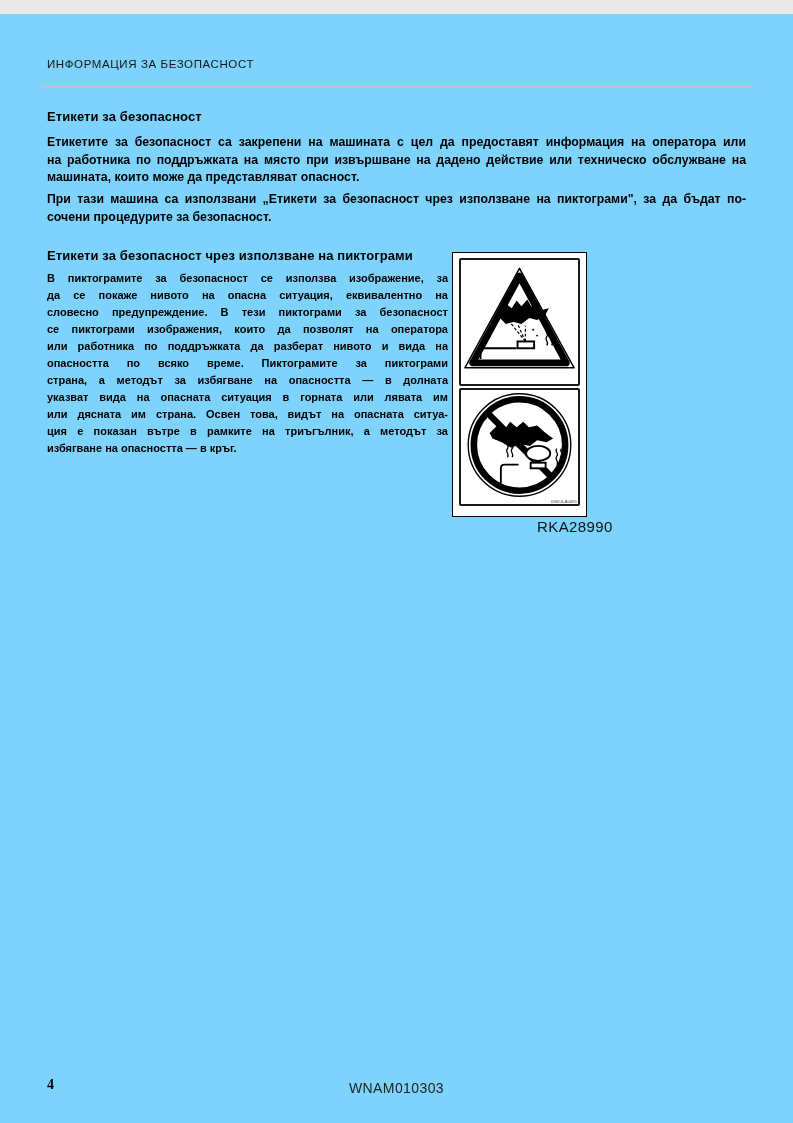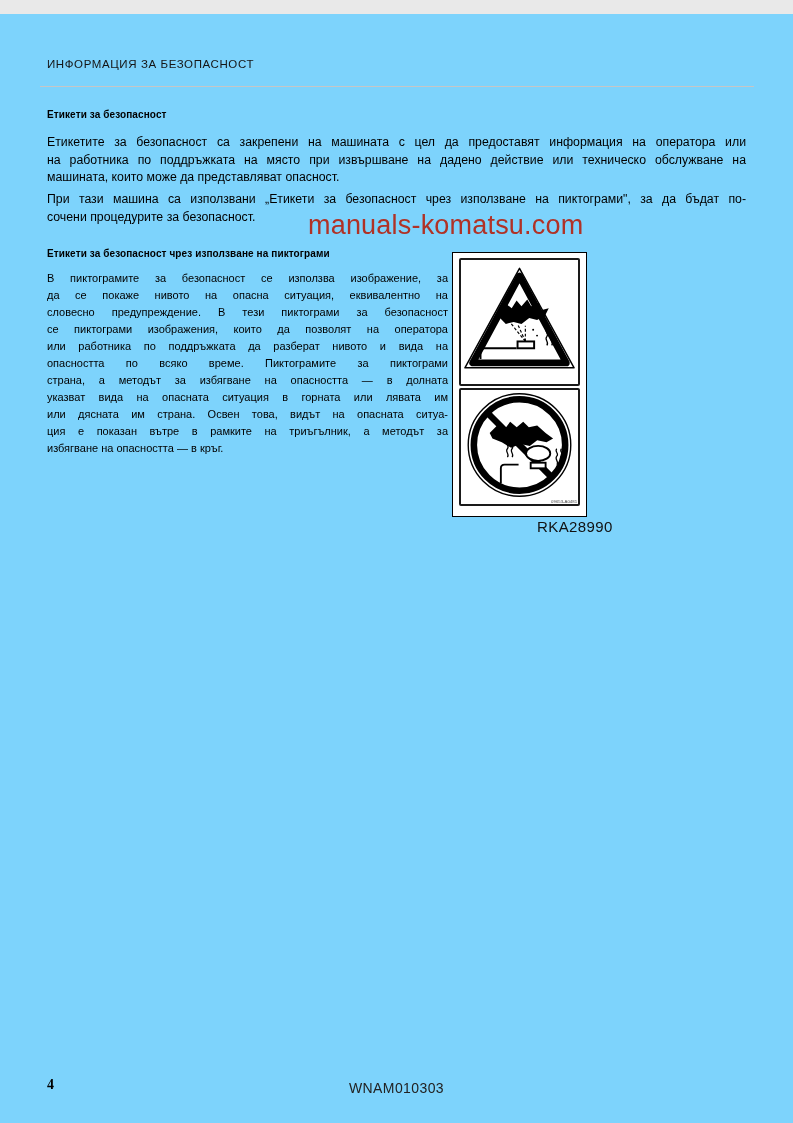--- a/index.html
+++ b/index.html
@@ -14,29 +14,29 @@
   }
   .abs{position:absolute;}
   .header-title{
     left:47px;top:44px;
     font-size:11.5px;letter-spacing:.6px;color:#151515;
   }
   .header-rule{
     left:40px;top:72px;width:714px;height:1px;background:#c6c6c6;
   }
   .h-sec{
-    left:47px;font-size:10px;font-weight:bold;letter-spacing:.1px;white-space:nowrap;
+    left:47px;font-size:13px;font-weight:bold;letter-spacing:.1px;white-space:nowrap;
   }
   .h-sec1{top:95px;}
   .h-sec2{top:234px;}
   .para{left:47px;width:699px;font-size:12.3px;line-height:17.5px;}
   .para1{top:120px;}
   .para2{top:177px;}
   .col-body{left:47px;top:256px;width:401px;font-size:11px;line-height:17px;}
-  .ln{white-space:nowrap;}
+  .ln{white-space:nowrap;font-weight:bold;}
   .just{white-space:normal;text-align:justify;text-align-last:justify;}
   .watermark{
     left:308px;top:196px;
     font-size:27px;letter-spacing:.2px;white-space:nowrap;
   }
   
   .fig-box{
     left:452px;top:238px;width:133px;height:263px;
     border:1px solid #000;background:#fff;
   }
@@ -78,21 +78,20 @@
     <div class="ln just">Етикетите за безопасност са закрепени на машината с цел да предоставят информация на оператора или</div>
     <div class="ln just">на работника по поддръжката на място при извършване на дадено действие или техническо обслужване на</div>
     <div class="ln">машината, които може да представляват опасност.</div>
   </div>
 
   <div class="abs para para2">
     <div class="ln just">При тази машина са използвани „Етикети за безопасност чрез използване на пиктограми", за да бъдат по-</div>
     <div class="ln">сочени процедурите за безопасност.</div>
   </div>
 
-  <div class="abs watermark" style="color: rgb(176, 50, 38);">manuals-komatsu.com</div>
 
   <div class="abs h-sec h-sec2">Етикети за безопасност чрез използване на пиктограми</div>
 
   <div class="abs col-body">
     <div class="ln just">В пиктограмите за безопасност се използва изображение, за</div>
     <div class="ln just">да се покаже нивото на опасна ситуация, еквивалентно на</div>
     <div class="ln just">словесно предупреждение. В тези пиктограми за безопасност</div>
     <div class="ln just">се пиктограми изображения, които да позволят на оператора</div>
     <div class="ln just">или работника по поддръжката да разберат нивото и вида на</div>
     <div class="ln just">опасността по всяко време. Пиктограмите за пиктограми</div>

